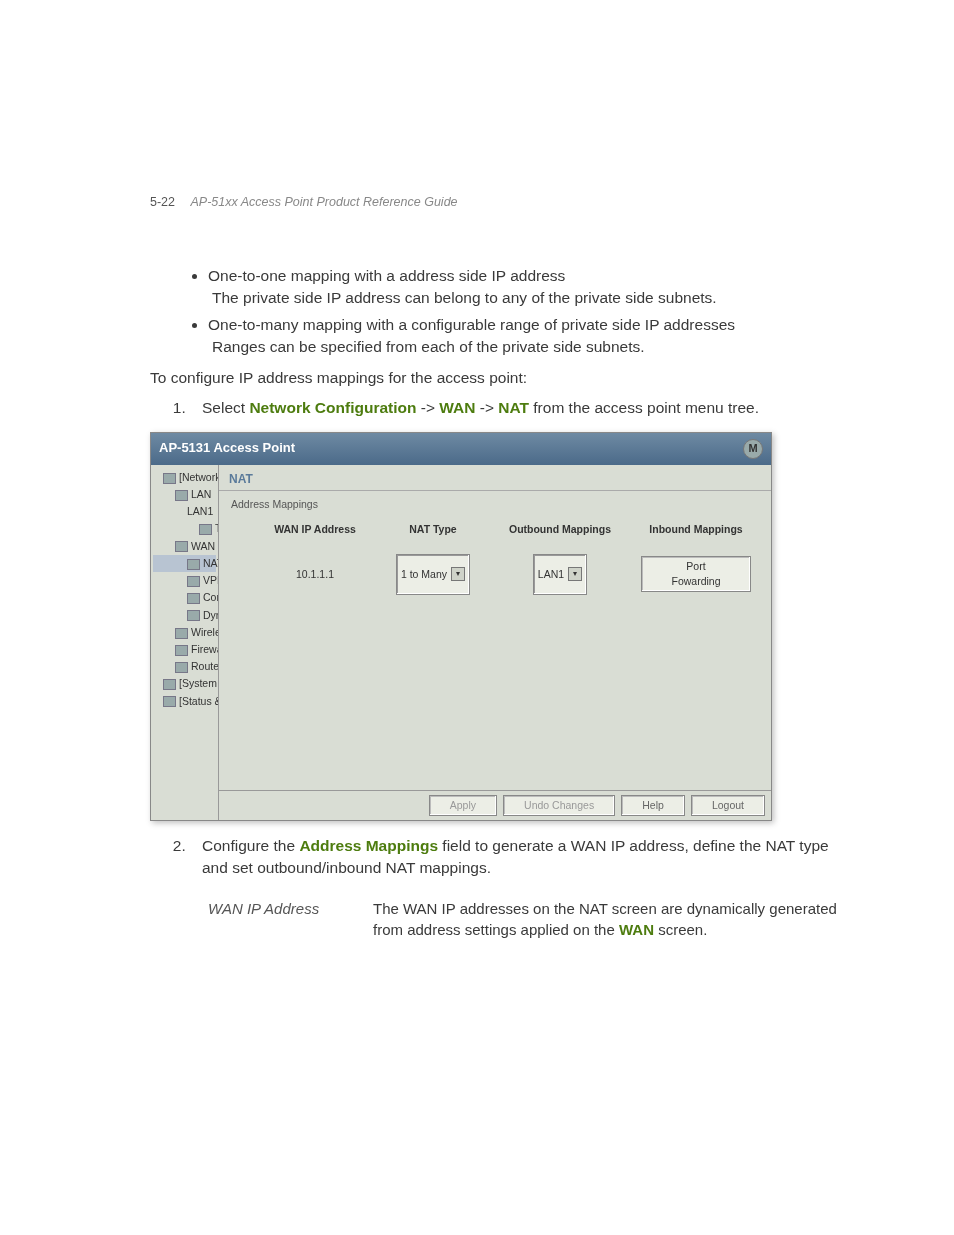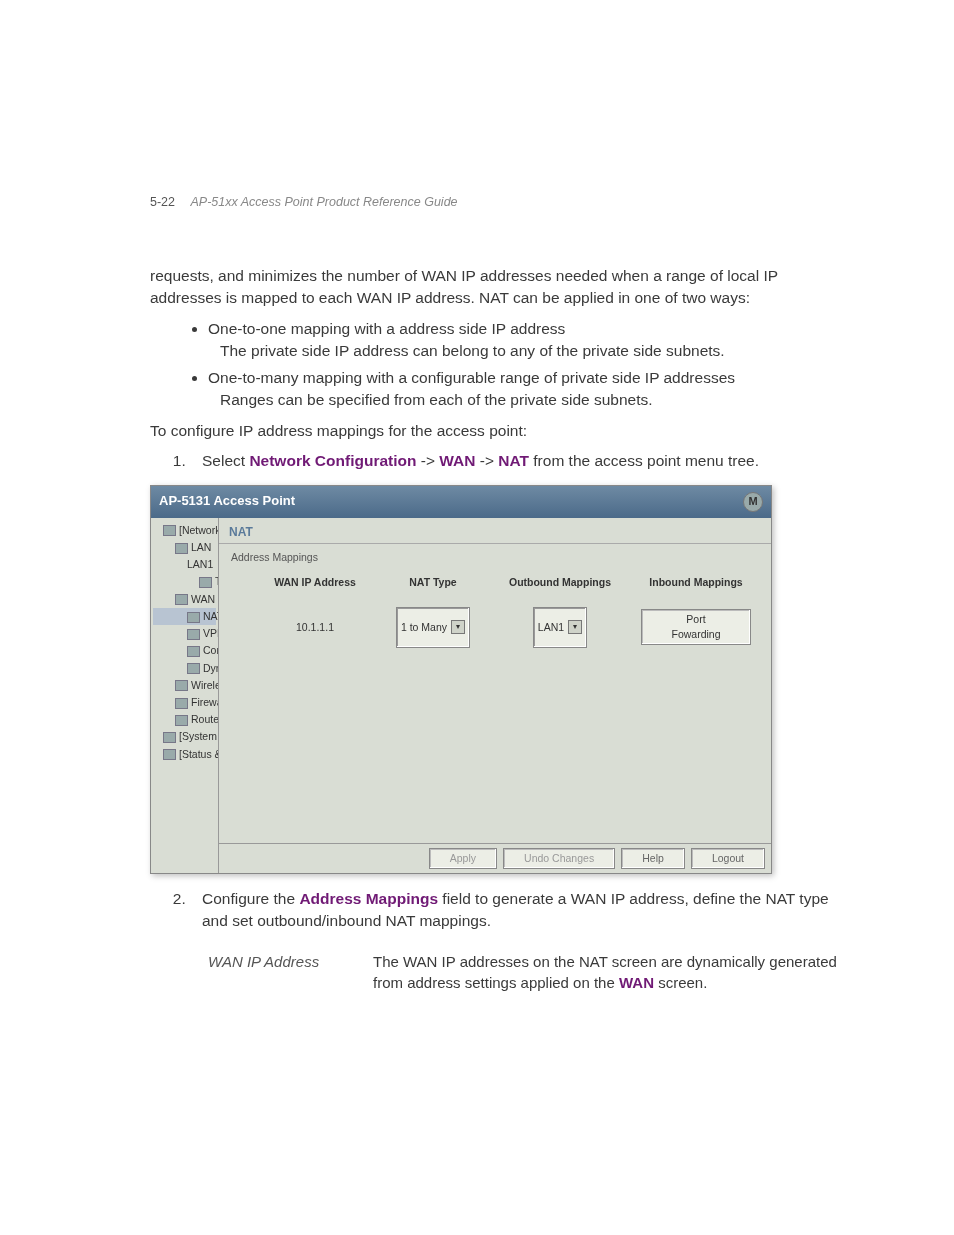--- a/index.html
+++ b/index.html
@@ -32,27 +32,27 @@
     line-height: 1.45;
     color: #3a3a3a;
   }
   .body-text p { margin: 0 0 6px 0; }
   ul.bullets {
     list-style: disc;
     margin: 8px 0 8px 58px;
     padding:0;
   }
   ul.bullets li { margin-bottom: 4px; }
-  .sub { margin-left:12px; }
+  .sub { margin-left:4px; }
   ol.steps {
     margin: 8px 0 10px 40px;
     padding:0;
   }
   ol.steps li { margin-bottom: 6px; padding-left:12px;}
-  .bold-link { font-weight: bold; color:#701a75; }
+  .bold-link { font-weight: bold; color:#4d7c0f; }
 
   
   .app {
     margin: 12px 0 14px 0;
     border: 1px solid #888;
     width: 620px;
     margin-left: 0;
     background: #fdba74;
     font-size: 11px;
     color:#333;
@@ -181,21 +181,20 @@
 <body>
 
 <div class="page">
 
   <div class="header-line">
     <span class="pg">5-22</span>
     <span class="ttl">AP-51xx Access Point Product Reference Guide</span>
   </div>
 
   <div class="body-text">
-    <p>requests, and minimizes the number of WAN IP addresses needed when a range of local IP addresses is mapped to each WAN IP address. NAT can be applied in one of two ways:</p>
 
     <ul class="bullets">
       <li>
         <span>One-to-one mapping with a address side IP address</span><br>
         <span class="sub">The private side IP address can belong to any of the private side subnets.</span>
       </li>
       <li>
         <span>One-to-many mapping with a configurable range of private side IP addresses</span><br>
         <span class="sub">Ranges can be specified from each of the private side subnets.</span>
       </li>

